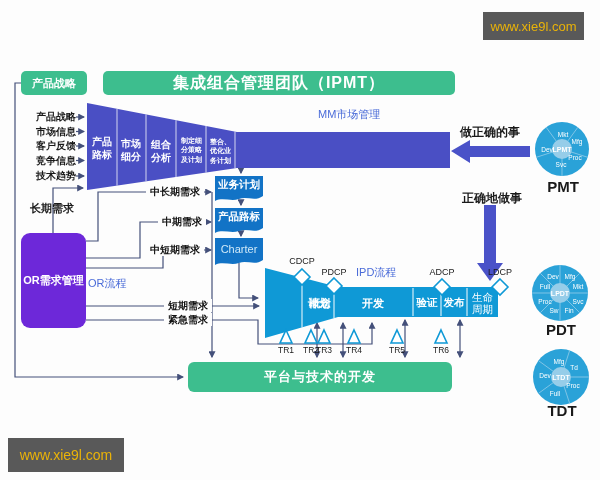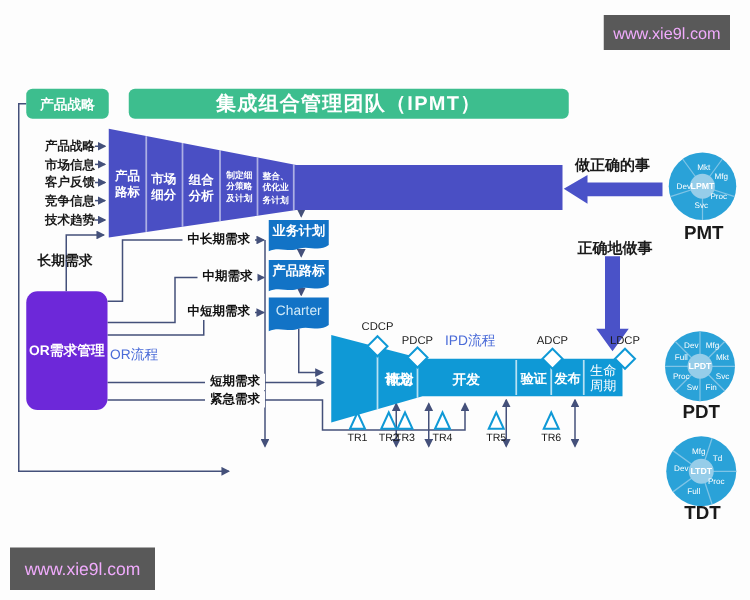--- a/index.html
+++ b/index.html
@@ -1,21 +1,21 @@
 <!DOCTYPE html>
 <html><head>
 <meta charset="utf-8">
 <style>
   html,body{margin:0;padding:0;background:#fff;}
   #canvas{position:relative;width:600px;height:480px;background:#fdfdfd;overflow:hidden;
           font-family:"Liberation Sans","DejaVu Sans",sans-serif;}
   .abs{position:absolute;}
   .c{display:flex;align-items:center;justify-content:center;text-align:center;}
   .greenbox{background:#3dbe8e;border-radius:5px;color:#fff;font-weight:bold;}
-  .wm{background:#595959;color:#f0abfc;}
+  .wm{background:#595959;color:#eab308;}
   .lbl{color:#1a1a1a;}
   .bluetxt{color:#4a6bd8;}
   .whitetxt{color:#fff;}
   .demand{background:#fdfdfd;color:#111;font-weight:600;font-size:10px;line-height:13px;}
   svg{position:absolute;left:0;top:0;}
 </style>
 </head>
 <body>
 
 <div id="canvas">
@@ -134,30 +134,32 @@
         <line x1="561" y1="377" x2="538.3" y2="393.5"></line>
         <line x1="561" y1="377" x2="538.3" y2="360.5"></line>
       </g>
       <circle cx="561" cy="377" r="10" fill="#96cde9"></circle>
     </g>
   </svg>
 
   <div class="abs c greenbox" style="left:21px;top:71px;width:66px;height:24px;font-size:11px;">产品战略</div>
   <div class="abs c greenbox" style="left:103px;top:71px;width:352px;height:24px;font-size:16px;letter-spacing:1px;">集成组合管理团队（IPMT）</div>
   <div class="abs c" style="left:21px;top:233px;width:65px;height:95px;background:#6d28d9;border-radius:9px;color:#fff;font-weight:bold;font-size:11px;">OR需求管理</div>
+  <div class="abs c greenbox" style="left:188px;top:362px;width:264px;height:30px;font-size:13px;border-radius:6px;letter-spacing:1px;">平台与技术的开发</div>
 
   <div class="abs c wm" style="left:483px;top:12px;width:101px;height:28px;font-size:13px;">www.xie9l.com</div>
   <div class="abs c wm" style="left:8px;top:438px;width:116px;height:34px;font-size:14px;">www.xie9l.com</div>
 
   <div class="abs lbl" style="left:28px;top:110px;width:48px;font-size:10px;font-weight:600;text-align:right;">产品战略</div>
   <div class="abs lbl" style="left:28px;top:124.5px;width:48px;font-size:10px;font-weight:600;text-align:right;">市场信息</div>
   <div class="abs lbl" style="left:28px;top:139px;width:48px;font-size:10px;font-weight:600;text-align:right;">客户反馈</div>
   <div class="abs lbl" style="left:28px;top:153.5px;width:48px;font-size:10px;font-weight:600;text-align:right;">竞争信息</div>
   <div class="abs lbl" style="left:28px;top:169px;width:48px;font-size:10px;font-weight:600;text-align:right;">技术趋势</div>
 
+  <div class="abs bluetxt" style="left:318px;top:107px;width:80px;font-size:11px;">MM市场管理</div>
   <div class="abs c whitetxt" style="left:90px;top:134px;width:24px;height:28px;font-size:10px;font-weight:600;line-height:13px;">产品路标</div>
   <div class="abs c whitetxt" style="left:119px;top:136px;width:24px;height:28px;font-size:10px;font-weight:600;line-height:13px;">市场细分</div>
   <div class="abs c whitetxt" style="left:149px;top:137px;width:24px;height:28px;font-size:10px;font-weight:600;line-height:13px;">组合分析</div>
   <div class="abs c whitetxt" style="left:180px;top:135px;width:23px;height:30px;font-size:7px;font-weight:600;line-height:9.5px;">制定细分策略及计划</div>
   <div class="abs c whitetxt" style="left:209px;top:136px;width:23px;height:30px;font-size:7px;font-weight:600;line-height:9.5px;">整合、优化业务计划</div>
 
   <div class="abs lbl" style="left:30px;top:201px;width:50px;font-size:11px;font-weight:bold;">长期需求</div>
   <div class="abs c demand" style="left:146px;top:185px;width:58px;">中长期需求</div>
   <div class="abs c demand" style="left:158px;top:215px;width:48px;">中期需求</div>
   <div class="abs c demand" style="left:146px;top:243px;width:58px;">中短期需求</div>

